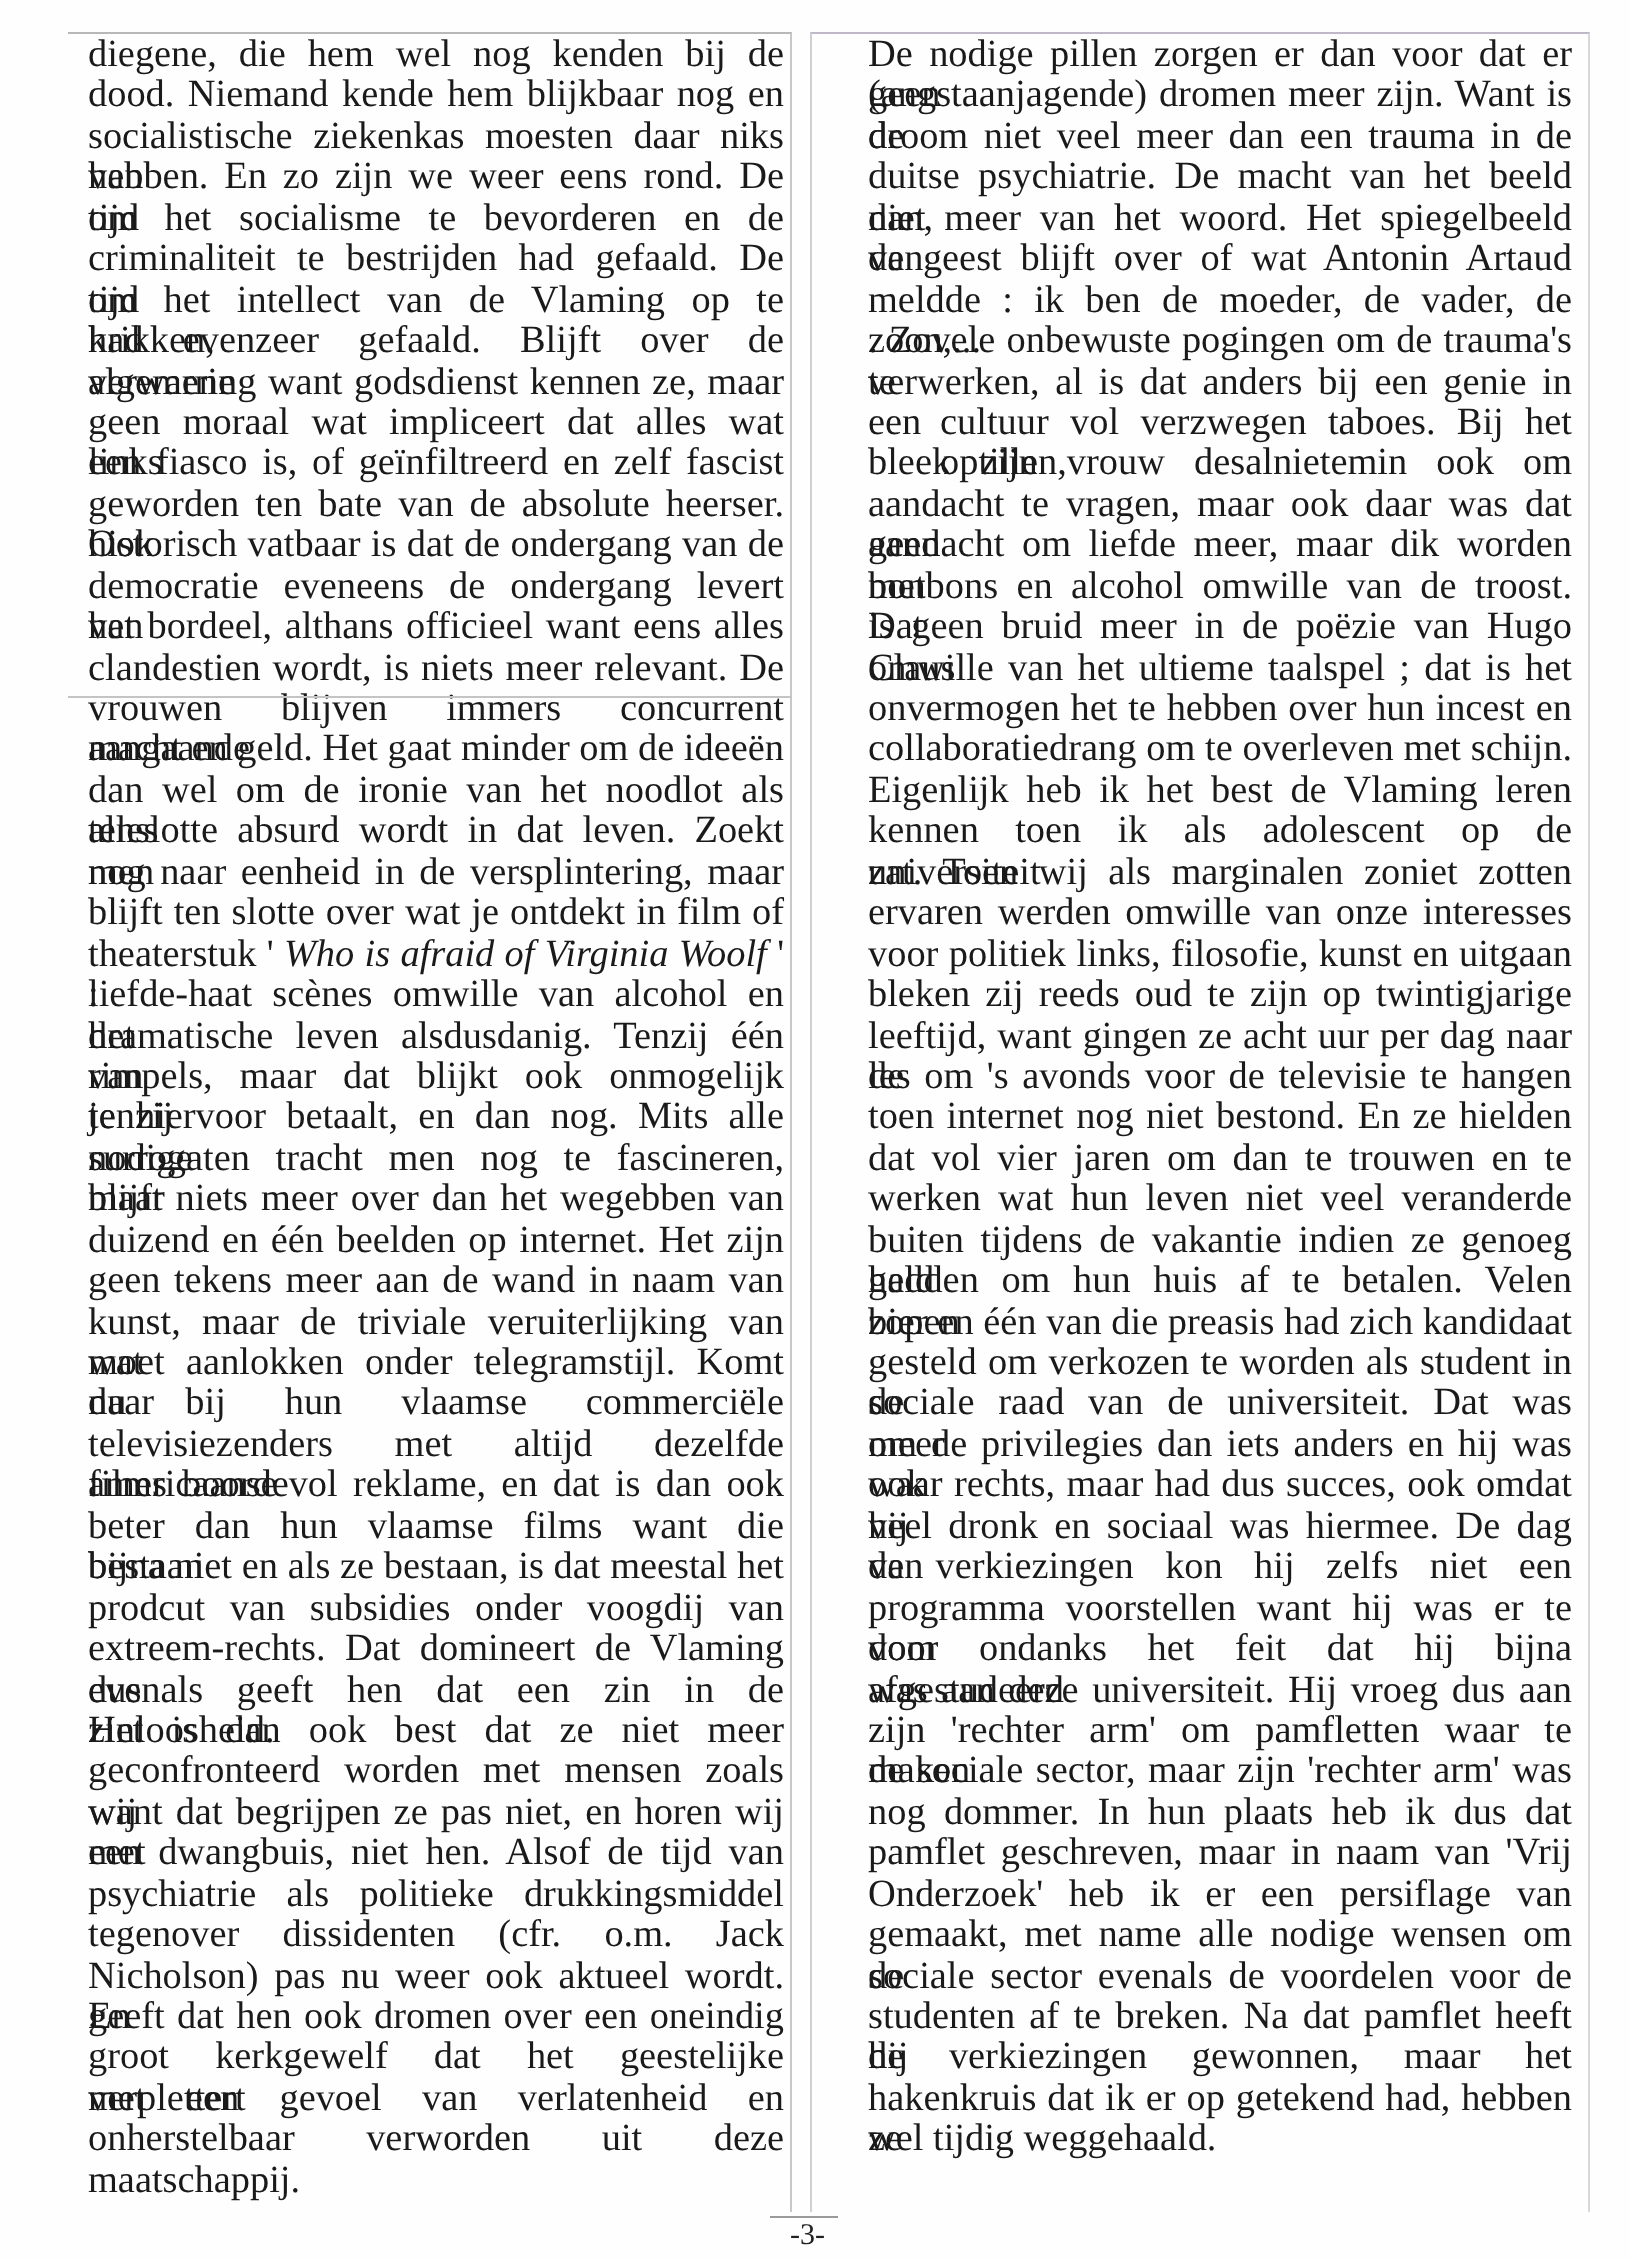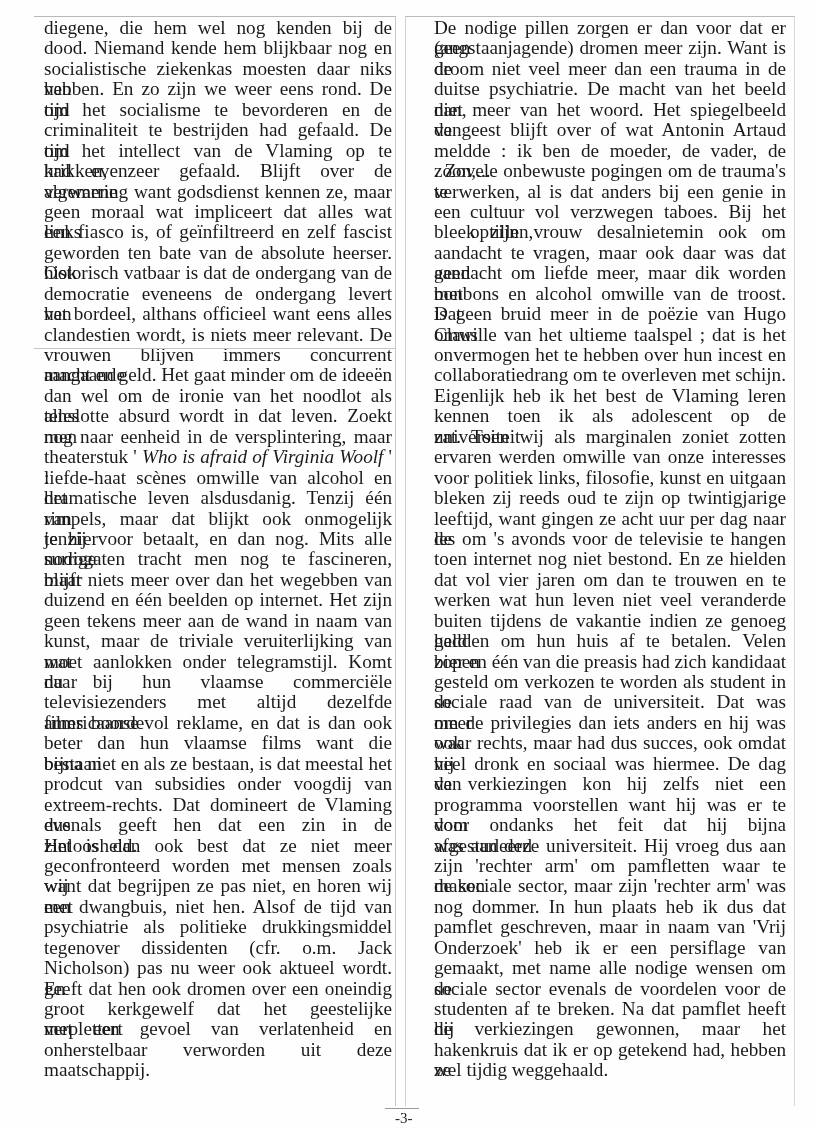--- a/index.html
+++ b/index.html
@@ -118,20 +118,21 @@
         <span class="line" style="white-space: normal;">geworden ten bate van de absolute heerser. Ook</span>
         <span class="line" style="white-space: normal;">historisch vatbaar is dat de ondergang van de</span>
         <span class="line" style="white-space: normal;">democratie eveneens de ondergang levert van</span>
         <span class="line" style="white-space: normal;">het bordeel, althans officieel want eens alles</span>
         <span class="line" style="white-space: normal;">clandestien wordt, is niets meer relevant. De</span>
         <span class="line" style="white-space: normal;">vrouwen blijven immers concurrent aangaande</span>
         <span class="line" style="white-space: normal;">macht en geld. Het gaat minder om de ideeën</span>
         <span class="line" style="white-space: normal;">dan wel om de ironie van het noodlot als alles</span>
         <span class="line" style="white-space: normal;">tenslotte absurd wordt in dat leven. Zoekt men</span>
         <span class="line" style="white-space: normal;">nog naar eenheid in de versplintering, maar</span>
+        <span class="line" style="white-space: normal;">blijft ten slotte over wat je ontdekt in film of</span>
         <span class="line" style="white-space: normal;"><span>theaterstuk '</span> <em>Who is afraid of Virginia Woolf</em> <span>' :</span></span>
         <span class="line" style="white-space: normal;">liefde-haat scènes omwille van alcohol en het</span>
         <span class="line" style="white-space: normal;">dramatische leven alsdusdanig. Tenzij één van</span>
         <span class="line" style="white-space: normal;">rimpels, maar dat blijkt ook onmogelijk tenzij</span>
         <span class="line" style="white-space: normal;">je hiervoor betaalt, en dan nog. Mits alle nodige</span>
         <span class="line" style="white-space: normal;">surrogaten tracht men nog te fascineren, maar</span>
         <span class="line" style="white-space: normal;">blijft niets meer over dan het wegebben van</span>
         <span class="line" style="white-space: normal;">duizend en één beelden op internet. Het zijn</span>
         <span class="line" style="white-space: normal;">geen tekens meer aan de wand in naam van</span>
         <span class="line" style="white-space: normal;">kunst, maar de triviale veruiterlijking van wat</span>

